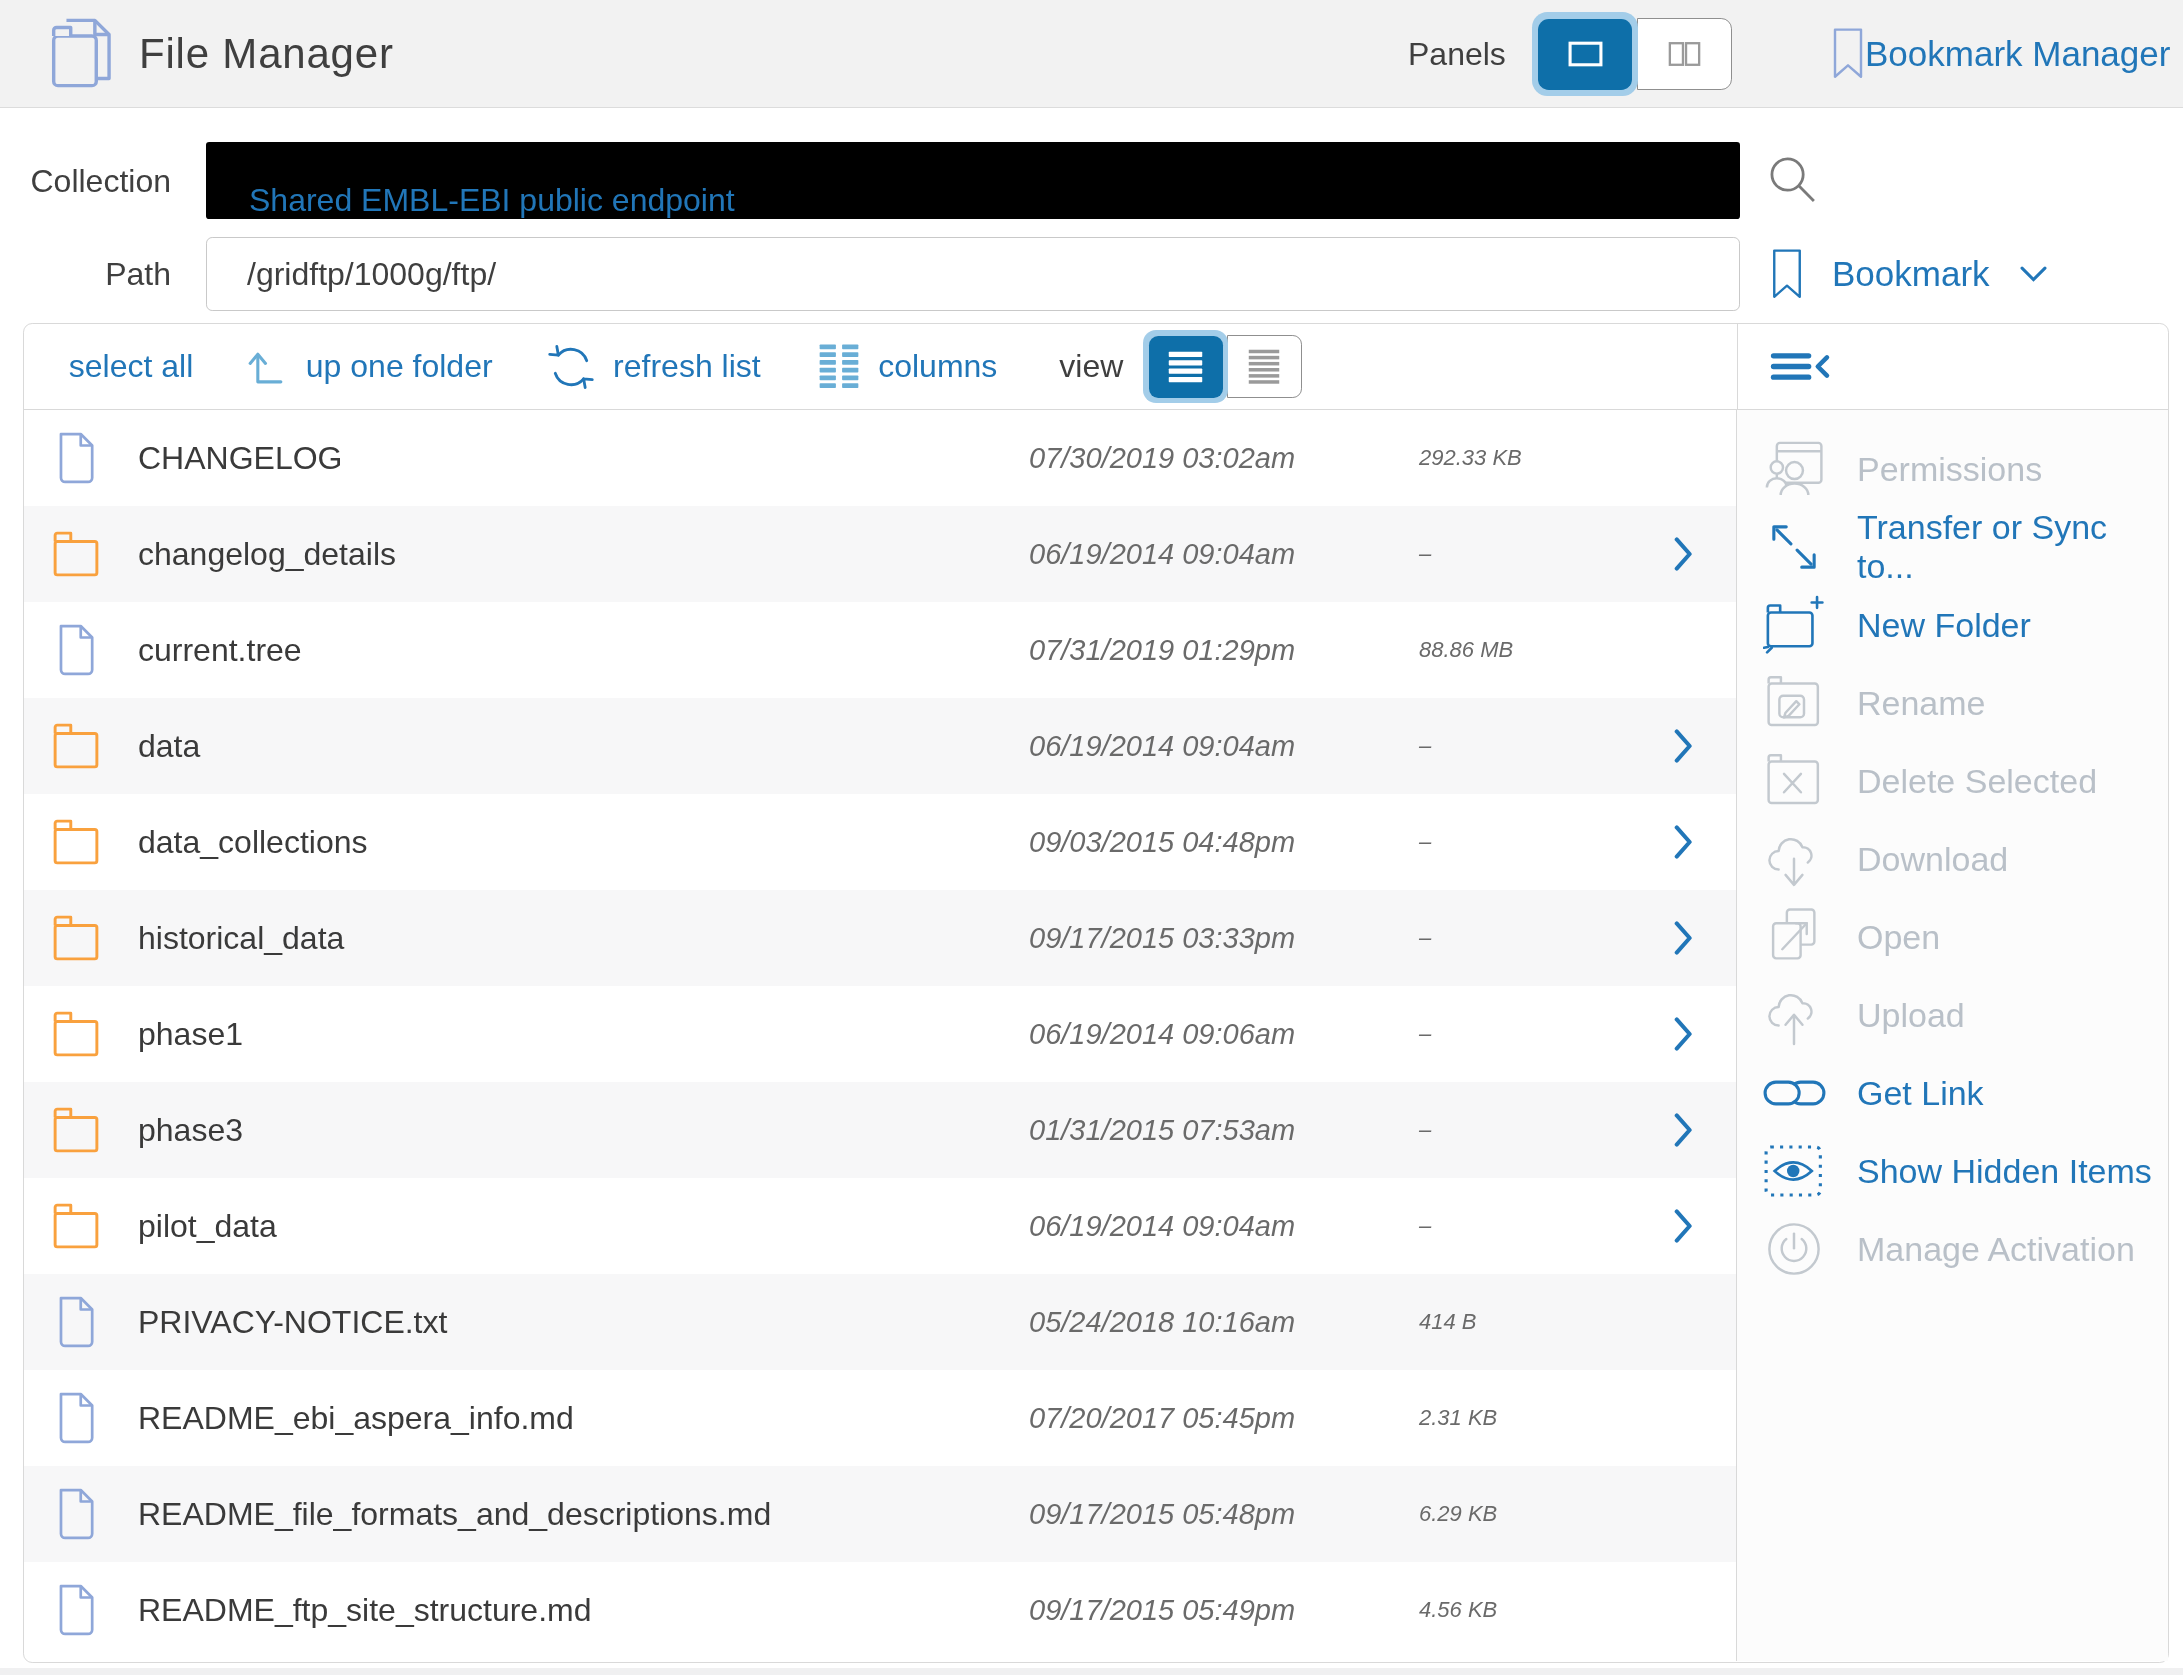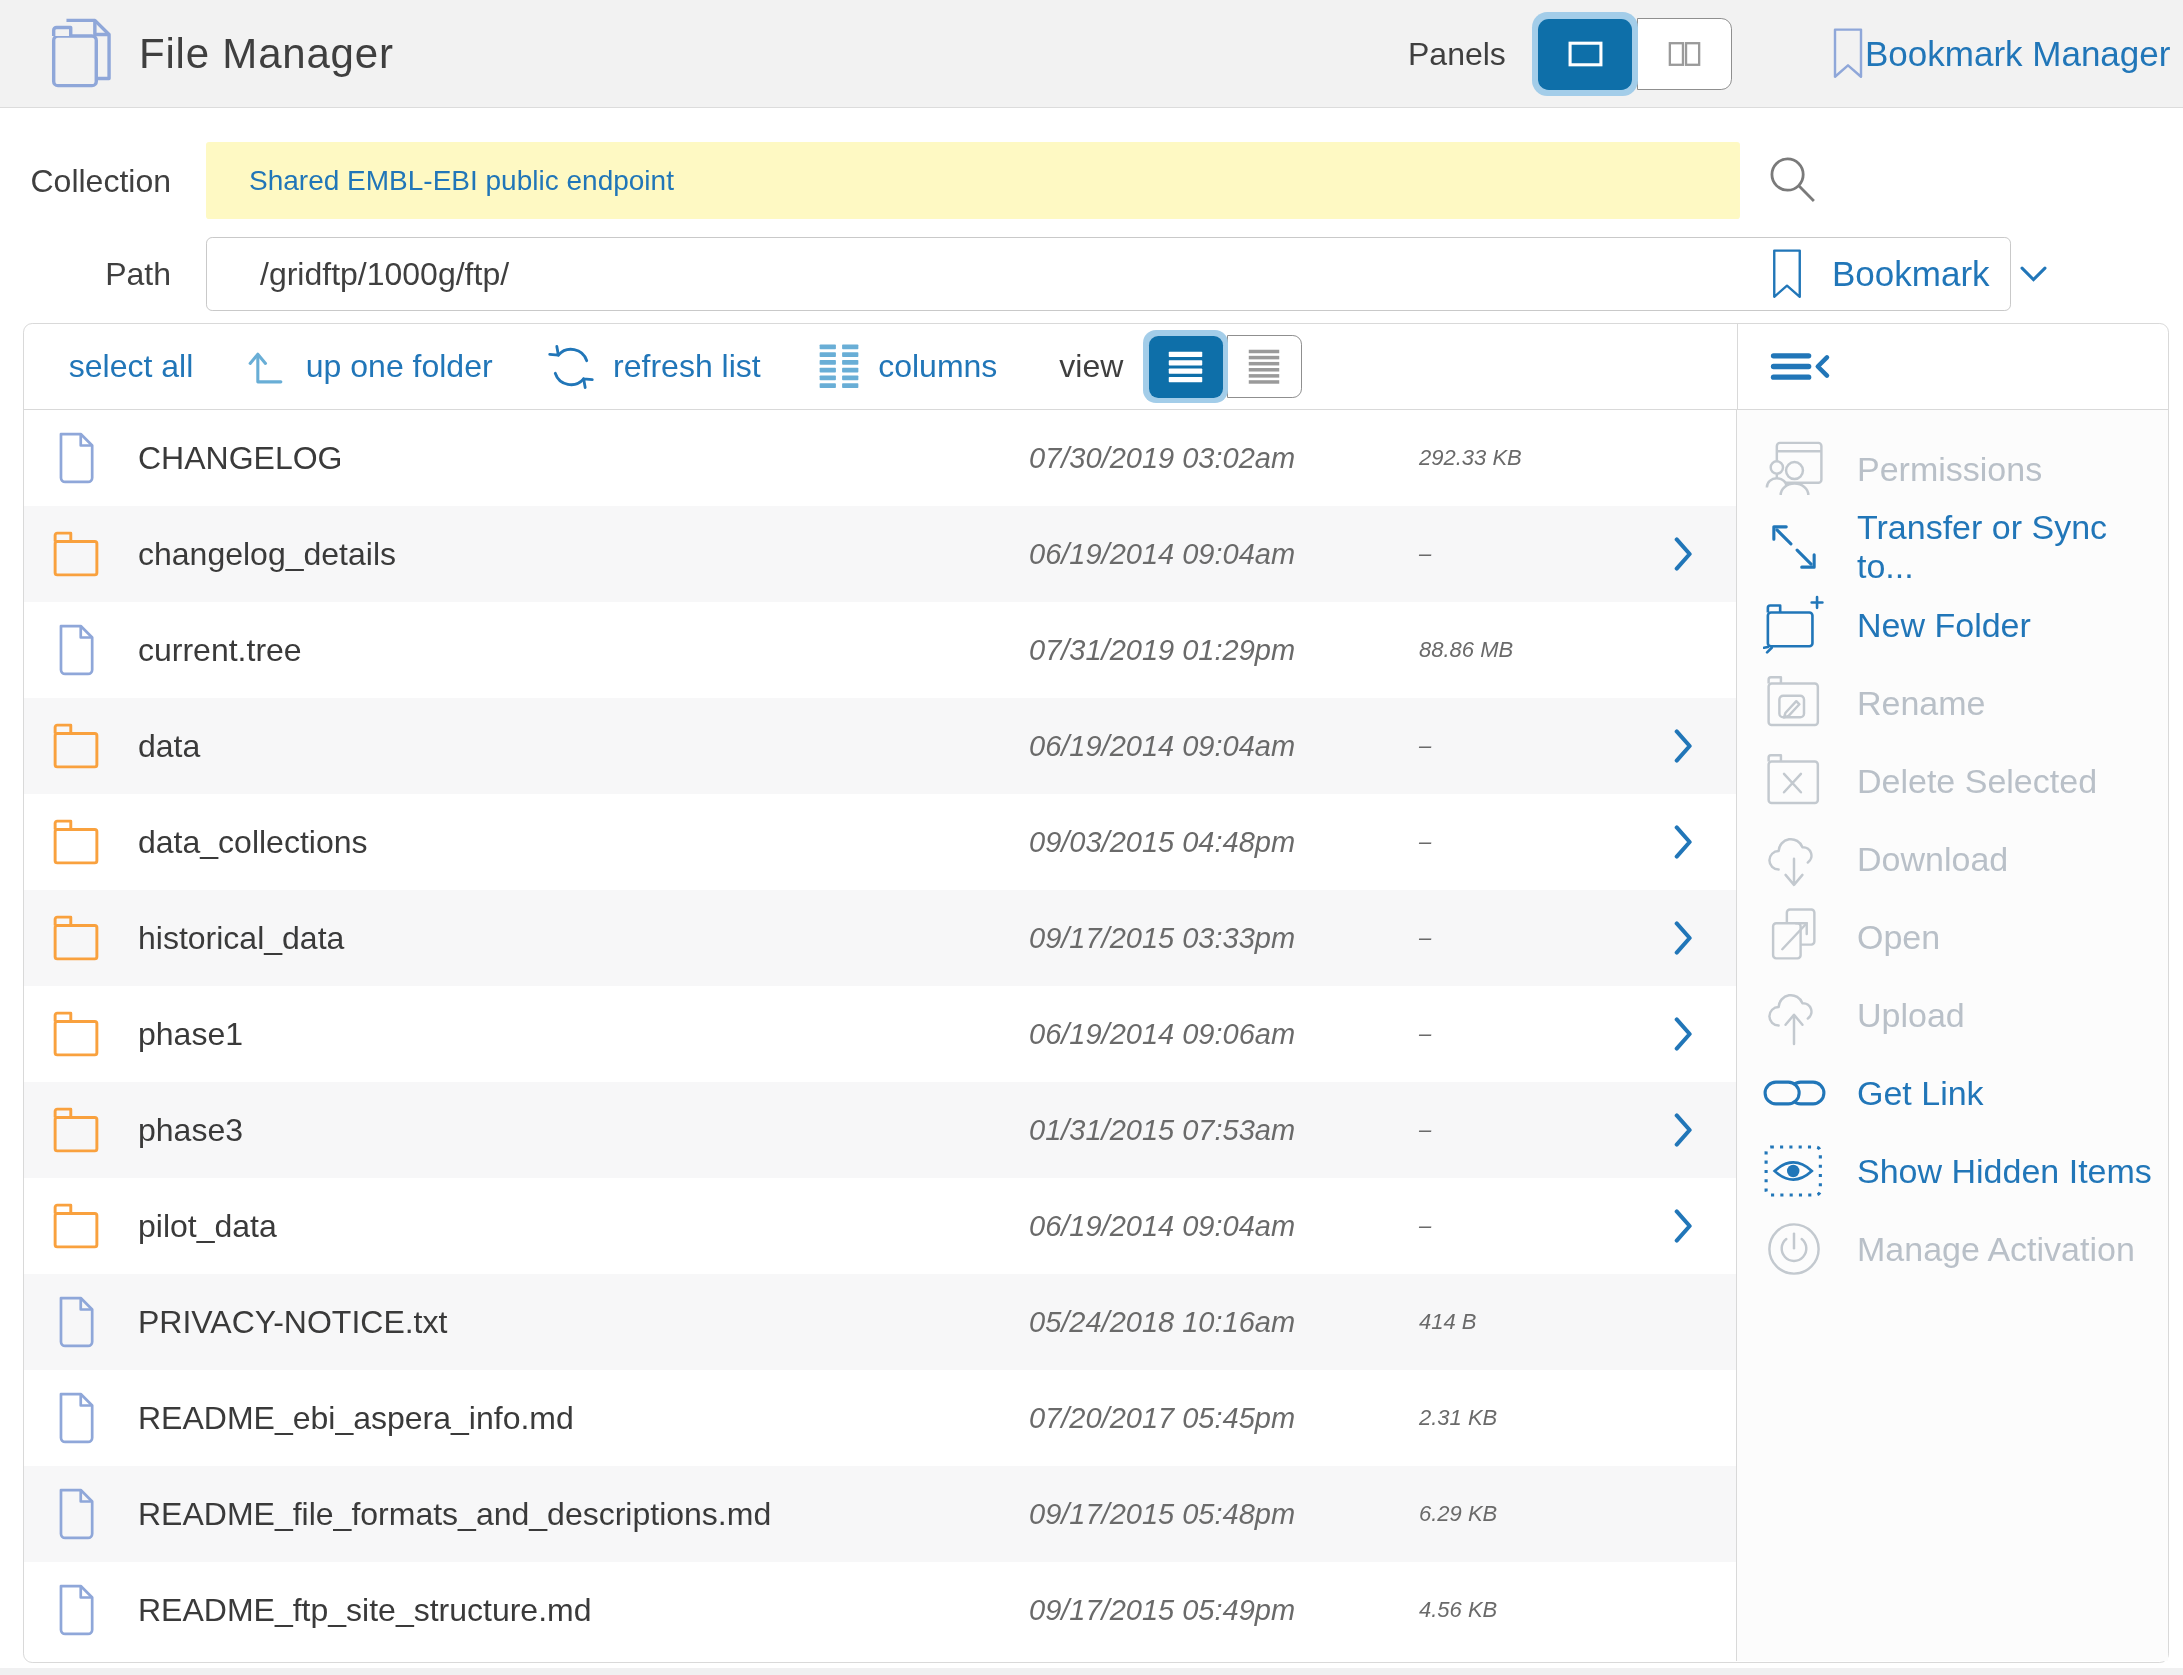--- a/index.html
+++ b/index.html
@@ -70,28 +70,28 @@
 
   
   .field-label{
     position:absolute;left:0;width:171px;text-align:right;
     font-size:32px;color:#3f3f3f;
   }
   .collection-label{top:163px;}
   .path-label{top:256px;}
   .collection-field{
     position:absolute;left:206px;top:142px;width:1534px;height:77px;
-    background:#fef9c3;border-radius:3.1px;
-    display:flex;align-items:center;padding-left:43px;
-    font-size:28px;color:var(--accent);
+    background:#000000;border-radius:3.1px;
+    display:flex;align-items:flex-end;padding-left:43px;
+    font-size:32px;color:var(--accent);
   }
   .path-field{
-    position:absolute;left:206px;top:237px;width:1805px;height:74px;
+    position:absolute;left:206px;top:237px;width:1534px;height:74px;
     background:#ffffff;border:1.5px solid #c9c9c9;border-radius:6.2px;
-    display:flex;align-items:center;padding-left:53px;
+    display:flex;align-items:center;padding-left:40px;
     font-size:32px;color:#3f3f3f;
   }
   .search-btn{position:absolute;left:1767px;top:152px;}
   .bookmark-link{
     position:absolute;left:1771px;top:237px;height:74px;
     display:flex;align-items:center;gap:29px;
     color:var(--accent);font-size:35px;
   }
 
   

